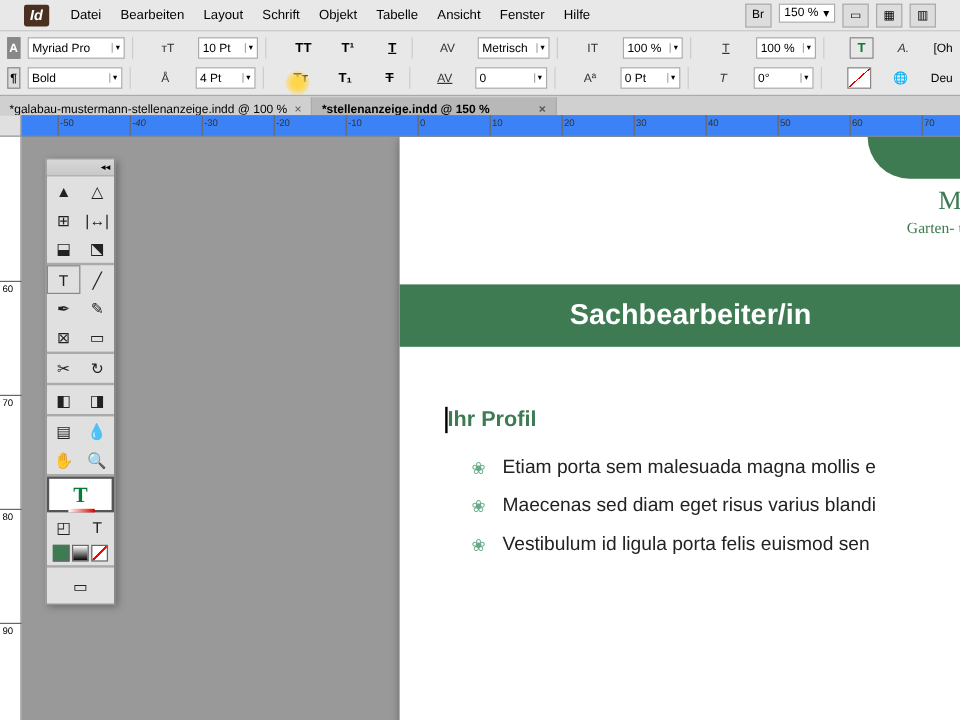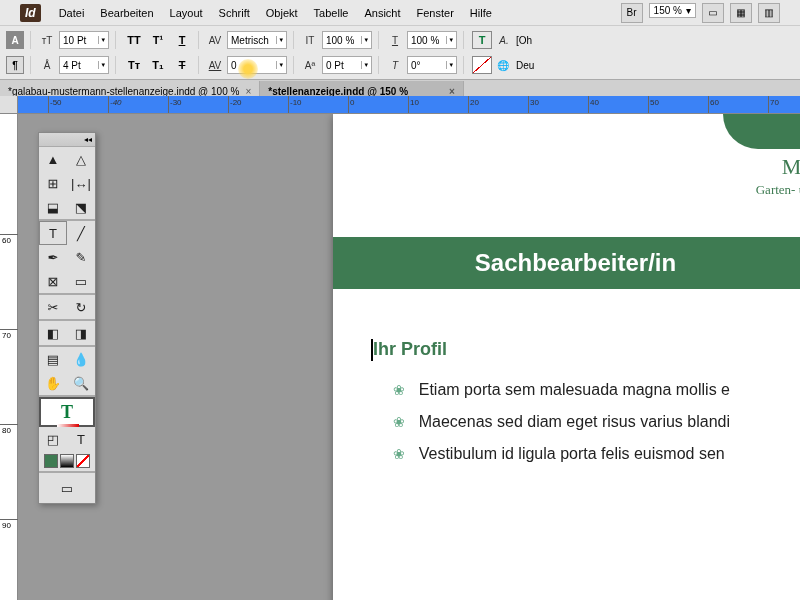--- a/index.html
+++ b/index.html
@@ -15,21 +15,21 @@
 
 
 .control-panel { background: #e8e8e8; border-bottom: 1px solid #aaa; padding: 3px 6px; display: flex; flex-direction: column; gap: 3px; }
 .control-row { display: flex; align-items: center; gap: 6px; height: 22px; }
 .char-icon { width: 18px; height: 18px; background: #ddd; border: 1px solid #888; display:flex;align-items:center;justify-content:center;font-size:10px;font-weight:bold;}
 .field { background: #fff; border: 1px solid #aaa; height: 18px; padding: 0 3px; font-size: 10px; display: flex; align-items: center; }
 .field.font { width: 140px; }
 .field.small { width: 50px; }
 .dd { border-left: 1px solid #aaa; padding-left: 2px; margin-left: auto; font-size: 7px; }
 .ctrl-icon { width: 16px; height: 16px; display: flex; align-items: center; justify-content: center; font-size: 10px; color: #333; }
-.ctrl-group { display: flex; align-items: center; gap: 4px; border-left: 1px solid #ccc; padding-left: 8px; }
+.ctrl-group { display: flex; align-items: center; gap: 17px; border-left: 1px solid #ccc; padding-left: 21px; }
 .t-btn { width: 20px; height: 18px; border: 1px solid transparent; display:flex;align-items:center;justify-content:center; font-size:11px; font-weight:bold;}
 .t-btn.green { border:1px solid #888; color:#0a7a3a;}
 .diag-box { width: 20px; height: 18px; border:1px solid #888; background: linear-gradient(to bottom right, #fff 48%, #d00 48%, #d00 52%, #fff 52%); }
 .cursor-spot { position:absolute; width:20px; height:20px; border-radius:50%; background: radial-gradient(circle,#ffd54a 30%, rgba(255,213,74,.3) 70%, transparent); left:238px; top:59px; pointer-events:none;}
 
 
 .tabbar { background: #d0d0d0; height: 22px; display: flex; align-items: flex-end; font-size: 10px; border-bottom: 1px solid #888;}
 .tab { background: #d0d0d0; padding: 3px 8px; border-right: 1px solid #aaa; display:flex;align-items:center;gap:6px; height:20px;}
 .tab.active { background: #b8b8b8; font-weight: bold; gap: 41px; }
 .tab-close { font-size: 10px; color: #555; }
@@ -91,20 +91,24 @@
       </div>
     <div class="icon-btn">▭</div>
     <div class="icon-btn">▦</div>
     <div class="icon-btn">▥</div>
   </div>
 </div>
 
 <div class="control-panel">
   <div class="control-row">
     <div class="char-icon" style="background:#888;color:#fff">A</div>
+    <div class="field font">
+        <span>Myriad Pro</span>
+        <span class="dd">▾</span>
+      </div>
     <div class="ctrl-group">
       <span class="ctrl-icon">ᴛT</span>
       <div class="field small">
           <span>10 Pt</span>
           <span class="dd">▾</span>
         </div>
     </div>
     <div class="ctrl-group">
       <span class="t-btn">TT</span>
       <span class="t-btn">T¹</span>
@@ -132,20 +136,24 @@
         </div>
     </div>
     <div class="ctrl-group">
       <span class="t-btn green">T</span>
       <span class="ctrl-icon" style="font-style:italic">A.</span>
       <span style="font-size:10px">[Oh</span>
     </div>
   </div>
   <div class="control-row">
     <div class="char-icon">¶</div>
+    <div class="field font">
+        <span>Bold</span>
+        <span class="dd">▾</span>
+      </div>
     <div class="ctrl-group">
       <span class="ctrl-icon">Å</span>
       <div class="field small">
           <span>4 Pt</span>
           <span class="dd">▾</span>
         </div>
     </div>
     <div class="ctrl-group">
       <span class="t-btn">Tᴛ</span>
       <span class="t-btn">T₁</span>

